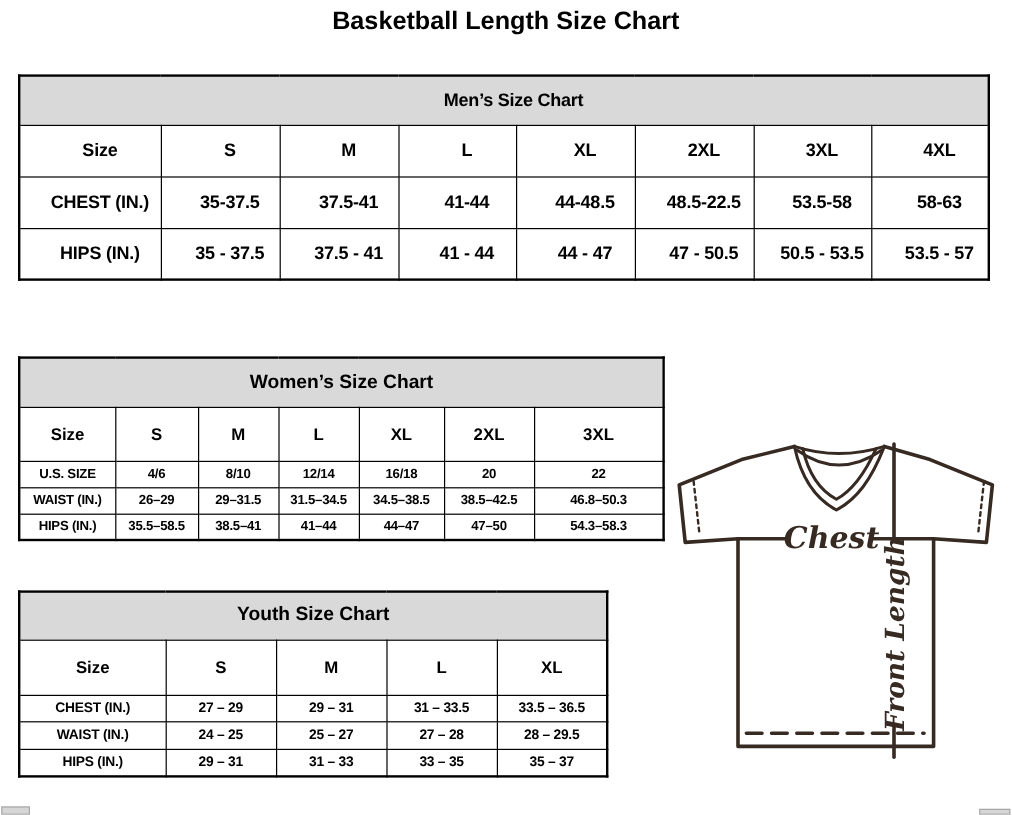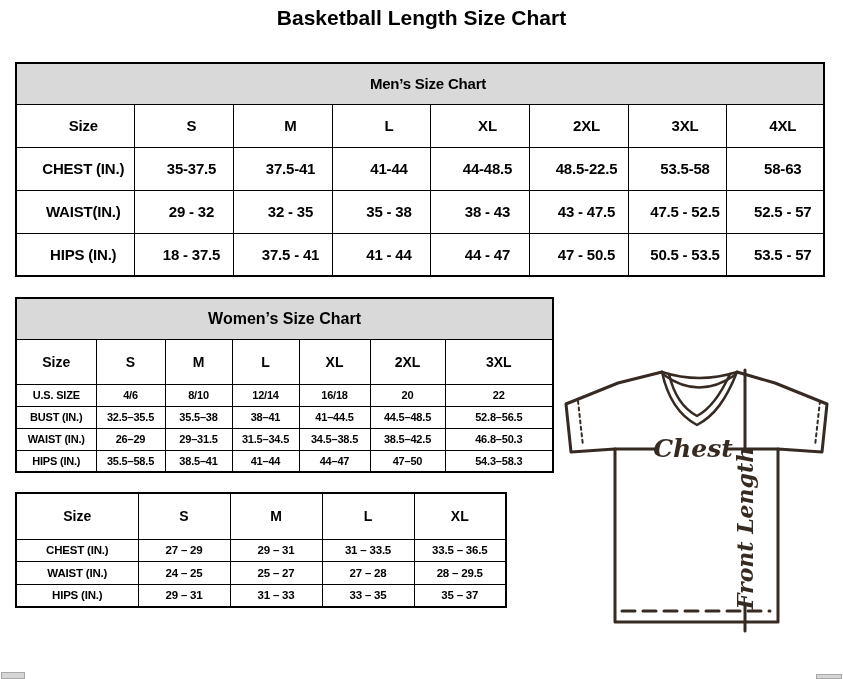--- a/index.html
+++ b/index.html
@@ -91,32 +91,22 @@
         <th>CHEST (IN.)</th>
         <td>35-37.5</td>
         <td>37.5-41</td>
         <td>41-44</td>
         <td>44-48.5</td>
         <td>48.5-22.5</td>
         <td>53.5-58</td>
         <td>58-63</td>
       </tr>
       <tr class="data-row">
-        <th>WAIST(IN.)</th>
-        <td>29 - 32</td>
-        <td>32 - 35</td>
-        <td>35 - 38</td>
-        <td>38 - 43</td>
-        <td>43 - 47.5</td>
-        <td>47.5 - 52.5</td>
-        <td>52.5 - 57</td>
-      </tr>
-      <tr class="data-row">
         <th>HIPS (IN.)</th>
-        <td>18 - 37.5</td>
+        <td>35 - 37.5</td>
         <td>37.5 - 41</td>
         <td>41 - 44</td>
         <td>44 - 47</td>
         <td>47 - 50.5</td>
         <td>50.5 - 53.5</td>
         <td>53.5 - 57</td>
       </tr>
     </tbody>
   </table>
 
@@ -148,29 +138,20 @@
       <tr class="data-row">
         <th>U.S. SIZE</th>
         <td>4/6</td>
         <td>8/10</td>
         <td>12/14</td>
         <td>16/18</td>
         <td>20</td>
         <td>22</td>
       </tr>
       <tr class="data-row">
-        <th>BUST (IN.)</th>
-        <td>32.5–35.5</td>
-        <td>35.5–38</td>
-        <td>38–41</td>
-        <td>41–44.5</td>
-        <td>44.5–48.5</td>
-        <td>52.8–56.5</td>
-      </tr>
-      <tr class="data-row">
         <th>WAIST (IN.)</th>
         <td>26–29</td>
         <td>29–31.5</td>
         <td>31.5–34.5</td>
         <td>34.5–38.5</td>
         <td>38.5–42.5</td>
         <td>46.8–50.3</td>
       </tr>
       <tr class="data-row">
         <th>HIPS (IN.)</th>
@@ -186,20 +167,23 @@
 
   <table class="size-table youth">
     <colgroup>
       <col style="width:122px">
         <col style="width:92px">
         <col style="width:92px">
         <col style="width:92px">
         <col style="width:92px">
     </colgroup>
     <thead>
+      <tr class="title-row">
+        <th colspan="5">Youth Size Chart</th>
+      </tr>
       <tr class="head-row">
         <th>Size</th>
         <th>S</th>
         <th>M</th>
         <th>L</th>
         <th>XL</th>
       </tr>
     </thead>
     <tbody>
       <tr class="data-row">

